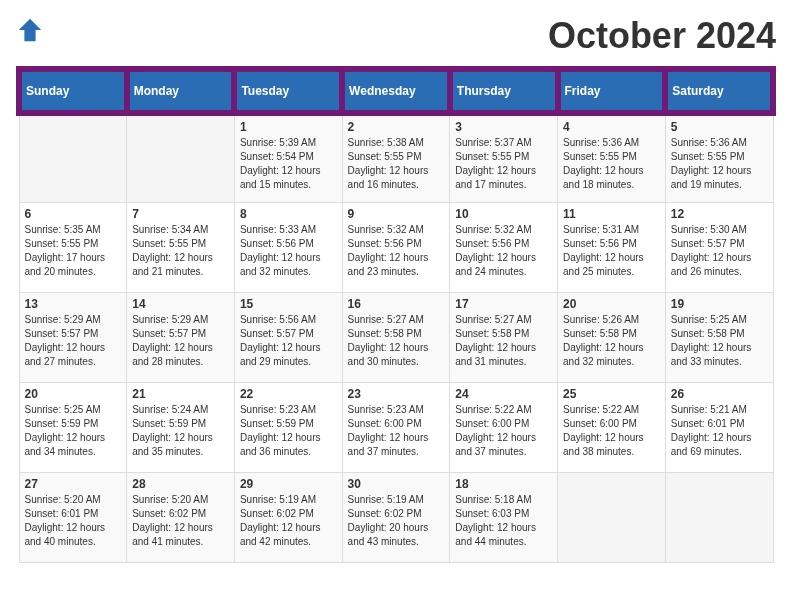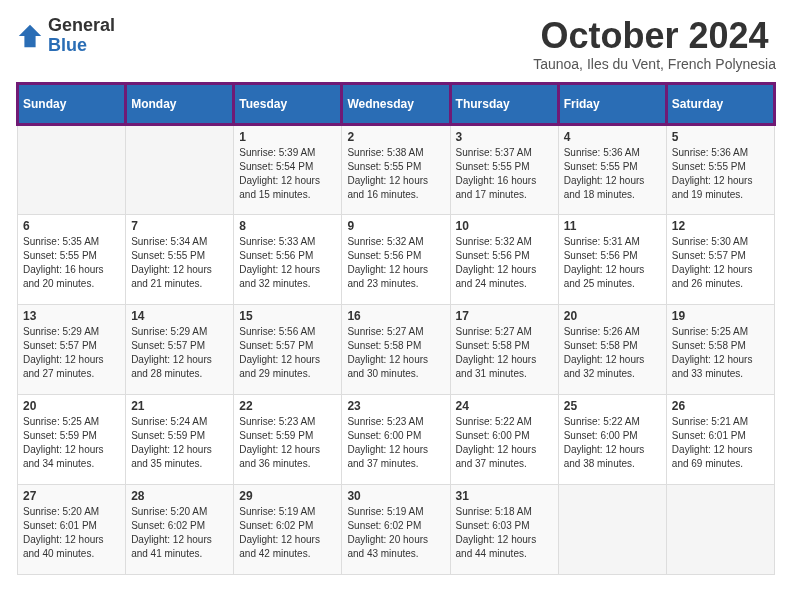--- a/index.html
+++ b/index.html
@@ -31,21 +31,21 @@
       font-size: 18px;
       font-weight: bold;
       color: #2a6db5;
       line-height: 1.1;
     }
     .logo-icon {
       width: 28px;
       height: 28px;
     }
     .title-area {
-      text-align: center;
+      text-align: right;
     }
     .month-title {
       font-size: 36px;
       font-weight: bold;
       color: #333;
       line-height: 1.1;
     }
     .subtitle {
       font-size: 14px;
       color: #555;
@@ -55,21 +55,21 @@
       border-collapse: collapse;
       table-layout: fixed;
     }
     thead tr th {
       background-color: #2a6db5;
       color: #fff;
       font-size: 12px;
       font-weight: bold;
       padding: 12px 4px;
       text-align: left;
-      border: 3px solid #701a75;
+      border: 6px solid #701a75;
     }
     tbody tr td {
       vertical-align: top;
       padding: 4px 5px;
       font-size: 10px;
       color: #333;
       border: 1px solid #ddd;
       min-height: 80px;
       height: 90px;
     }
@@ -96,30 +96,23 @@
   </style>
 </head>
 <body>
 
 <div class="header-section">
   <div class="logo">
     <svg class="logo-icon" viewBox="0 0 40 40">
       <rect x="0" y="0" width="40" height="40" fill="none"></rect>
       <polygon points="20,4 36,20 28,20 28,36 12,36 12,20 4,20" fill="#2a6db5"></polygon>
     </svg>
-    <div>
-      <div style="display:flex; flex-direction:column; line-height:1.1;">
-        <span class="logo-text-general">General</span>
-        <span class="logo-text-blue">Blue</span>
-      </div>
-    </div>
   </div>
   <div class="title-area">
     <div class="month-title">October 2024</div>
-    <div class="subtitle">Taunoa, Iles du Vent, French Polynesia</div>
   </div>
 </div>
 
 <table>
   <thead>
     <tr>
       <th>Sunday</th>
       <th>Monday</th>
       <th>Tuesday</th>
       <th>Wednesday</th>
@@ -146,21 +139,21 @@
           <span>Sunrise: 5:38 AM</span><br>
           <span>Sunset: 5:55 PM</span><br>
           <span>Daylight: 12 hours and 16 minutes.</span>
         </div>
       </td>
         <td>
         <span class="day-number">3</span>
         <div class="day-info">
           <span>Sunrise: 5:37 AM</span><br>
           <span>Sunset: 5:55 PM</span><br>
-          <span>Daylight: 16 hours and 17 minutes.</span>
+          <span>Daylight: 12 hours and 17 minutes.</span>
         </div>
       </td>
         <td>
         <span class="day-number">4</span>
         <div class="day-info">
           <span>Sunrise: 5:36 AM</span><br>
           <span>Sunset: 5:55 PM</span><br>
           <span>Daylight: 12 hours and 18 minutes.</span>
         </div>
       </td>
@@ -172,21 +165,21 @@
           <span>Daylight: 12 hours and 19 minutes.</span>
         </div>
       </td>
       </tr>
       <tr>
         <td>
         <span class="day-number">6</span>
         <div class="day-info">
           <span>Sunrise: 5:35 AM</span><br>
           <span>Sunset: 5:55 PM</span><br>
-          <span>Daylight: 16 hours and 20 minutes.</span>
+          <span>Daylight: 17 hours and 20 minutes.</span>
         </div>
       </td>
         <td>
         <span class="day-number">7</span>
         <div class="day-info">
           <span>Sunrise: 5:34 AM</span><br>
           <span>Sunset: 5:55 PM</span><br>
           <span>Daylight: 12 hours and 21 minutes.</span>
         </div>
       </td>
@@ -374,21 +367,21 @@
       </td>
         <td>
         <span class="day-number">30</span>
         <div class="day-info">
           <span>Sunrise: 5:19 AM</span><br>
           <span>Sunset: 6:02 PM</span><br>
           <span>Daylight: 20 hours and 43 minutes.</span>
         </div>
       </td>
         <td>
-        <span class="day-number">31</span>
+        <span class="day-number">18</span>
         <div class="day-info">
           <span>Sunrise: 5:18 AM</span><br>
           <span>Sunset: 6:03 PM</span><br>
           <span>Daylight: 12 hours and 44 minutes.</span>
         </div>
       </td>
         <td class="empty-cell"></td>
         <td class="empty-cell"></td>
       </tr>
     </tbody>

